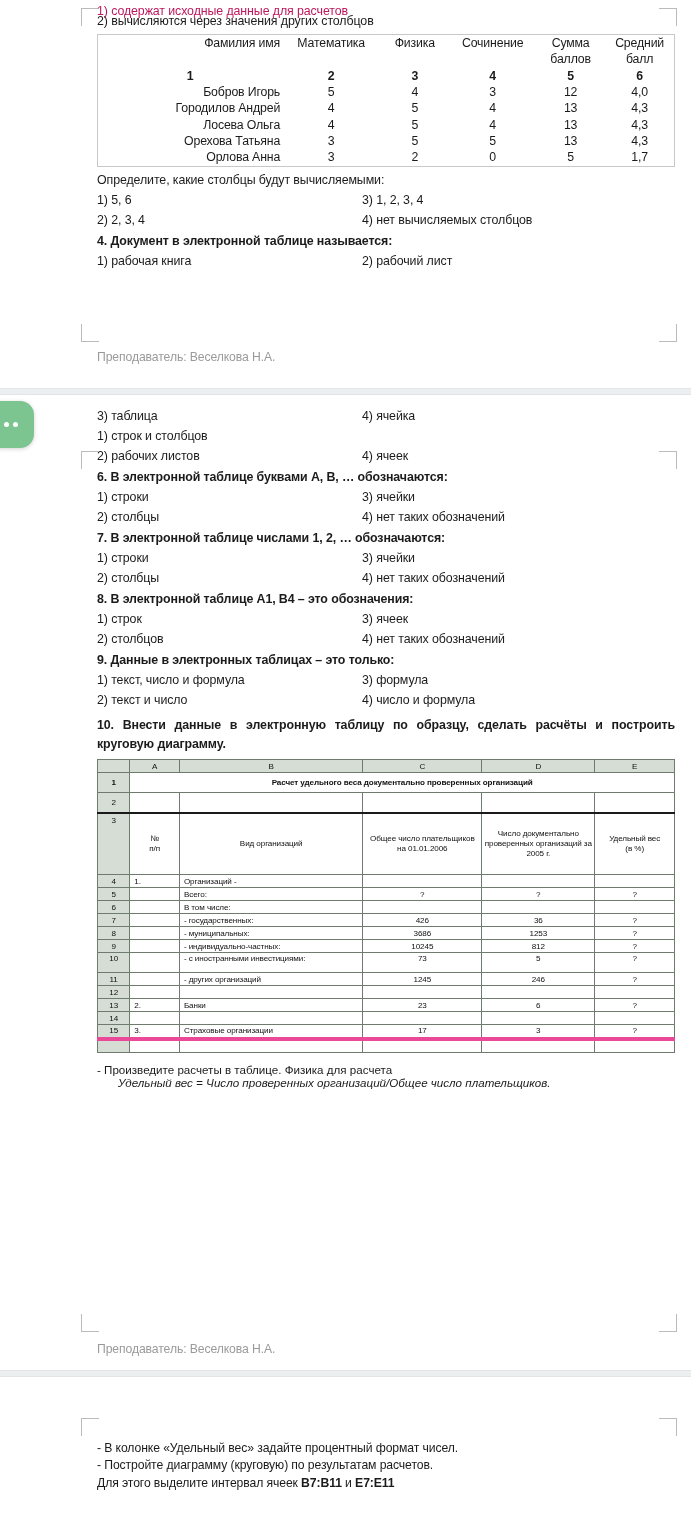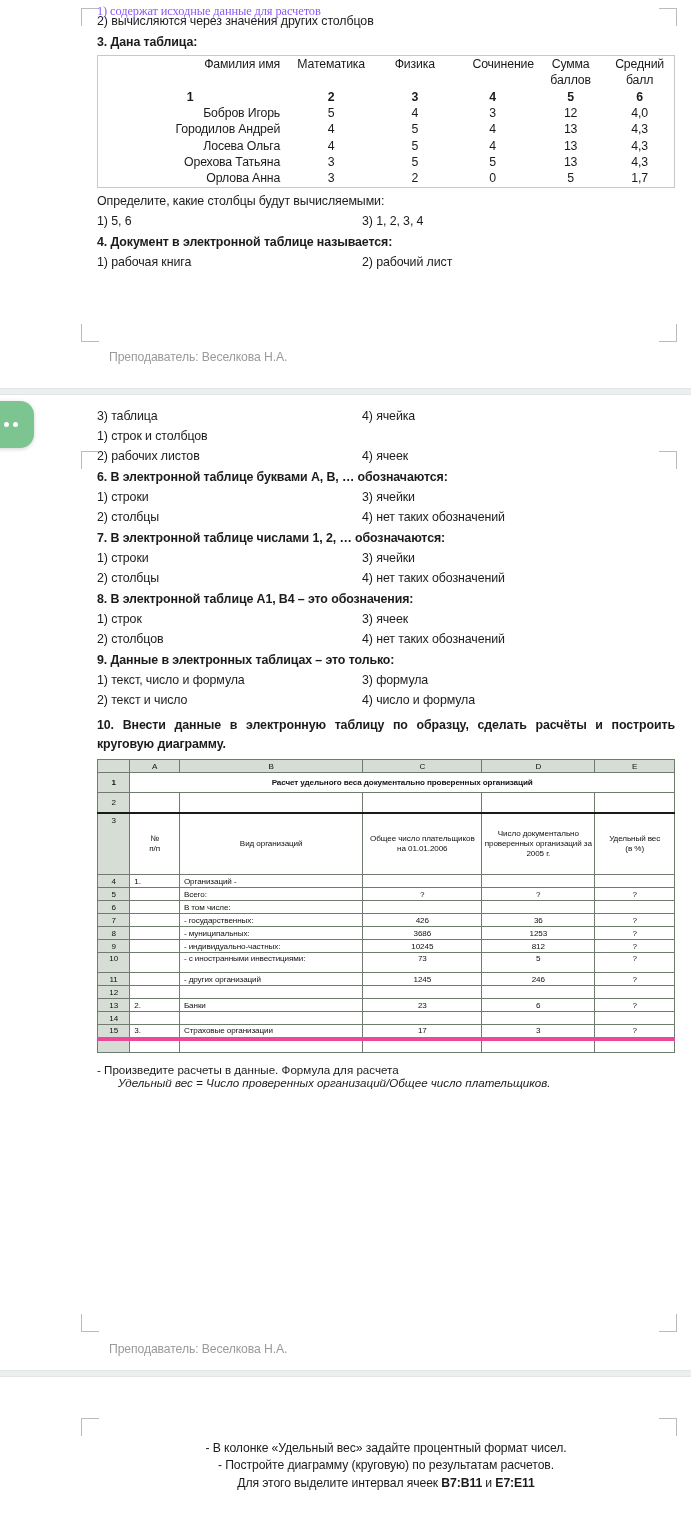--- a/index.html
+++ b/index.html
@@ -84,21 +84,20 @@
     letter-spacing: -0.1px;
   }
   .opt-a { width: 265px; flex: 0 0 265px; }
   .opt-b { flex: 1; }
   .plain { font-size: 12.4px; margin: 6px 0; letter-spacing: -0.1px; }
 
   .footer-teacher {
     color: #9a9a9a;
     font-size: 12.2px;
     letter-spacing: -0.1px;
-    margin-left: 12px;
   }
 
   
   .grades {
     border-collapse: collapse;
     width: 100%;
     border: 1px solid #c8c8c8;
     margin: 5px 0 2px 0;
     table-layout: fixed;
   }
@@ -107,21 +106,21 @@
     padding: 0px 2px;
     line-height: 1.33;
     border: none;
     vertical-align: top;
     letter-spacing: -0.15px;
   }
   .grades .c-name  { width: 32%; text-align: right; padding-left: 3px; }
   .grades .c-num   { text-align: center; }
   .grades .c1 { width: 17%; }
   .grades .c2 { width: 12%; }
-  .grades .c3 { width: 15%; text-align: right; }
+  .grades .c3 { width: 15%; }
   .grades .c4 { width: 12%; }
   .grades .c5 { width: 12%; }
   .grades tr.numrow td { font-weight: bold; }
 
   
   .ss {
     border-collapse: collapse;
     width: 100%;
     table-layout: fixed;
     margin-top: 4px;
@@ -185,25 +184,24 @@
 </head>
 <body>
 
 <div class="sheet" id="page-1">
   <div class="page-inner">
     <div class="crop tl" style="left:81px;top:-6px;"></div>
     <div class="crop tr" style="right:14px;top:-6px;"></div>
     <div class="crop bl" style="left:81px;bottom:60px;"></div>
     <div class="crop br" style="right:14px;bottom:60px;"></div>
 
-    <div class="line" style="position:absolute;left:97px;top:-10px;color:#8b5cf6;font-family:Liberation Serif, serif;">1) содержат исходные данные для расчетов</div>
+    <div class="line" style="position:absolute;left:97px;top:-10px;color:#be185d;">1) содержат исходные данные для расчетов</div>
 
     <div class="plain" style="margin-top:14px;">2) вычисляются через значения других столбцов</div>
 
-    <div class="q-head">3. Дана таблица:</div>
 
     <table class="grades">
       <tbody>
         <tr>
           <td class="c-name">Фамилия имя</td>
           <td class="c-num c1">Математика</td>
           <td class="c-num c2">Физика</td>
           <td class="c-num c3">Сочинение</td>
           <td class="c-num c4" style="white-space:pre-line;">Сумма баллов</td>
           <td class="c-num c5" style="white-space:pre-line;">Средний балл</td>
@@ -258,20 +256,24 @@
         </tr>
       </tbody>
     </table>
 
     <div class="plain">Определите, какие столбцы будут вычисляемыми:</div>
 
     <div class="opt-row">
       <div class="opt-a">1) 5, 6</div>
       <div class="opt-b">3) 1, 2, 3, 4</div>
     </div>
+    <div class="opt-row">
+      <div class="opt-a">2) 2, 3, 4</div>
+      <div class="opt-b">4) нет вычисляемых столбцов</div>
+    </div>
 
     <div class="q-head">4. Документ в электронной таблице называется:</div>
     <div class="opt-row">
       <div class="opt-a">1) рабочая книга</div>
       <div class="opt-b">2) рабочий лист</div>
     </div>
 
     <div class="footer-teacher" style="position:absolute;left:97px;bottom:38px;">Преподаватель: Веселкова Н.А.</div>
   </div>
 </div>
@@ -473,32 +475,32 @@
           <td></td>
           <td></td>
           <td></td>
           <td></td>
           <td></td>
         </tr>
       </tbody>
     </table>
 
     <div class="after-table">
-      <div class="l1">- Произведите расчеты в данные. Формула для расчета</div>
+      <div class="l1">- Произведите расчеты в таблице. Физика для расчета</div>
       <div class="l2">Удельный вес =  Число проверенных организаций/Общее число плательщиков.</div>
     </div>
 
     <div class="footer-teacher" style="position:absolute;left:97px;bottom:28px;">Преподаватель: Веселкова Н.А.</div>
   </div>
 </div>
 
 <div class="page-gap" id="gap-2"></div>
 
 <div class="sheet" id="page-3">
-  <div class="page-inner" style="padding-top:47px;text-align:center;">
+  <div class="page-inner" style="padding-top:47px;">
     <div class="crop tl" style="left:81px;top:41px;"></div>
     <div class="crop tr" style="right:14px;top:41px;"></div>
 
     <div class="bottom-lines" style="padding-top:16px;">
       <div class="bl">- В колонке «Удельный вес» задайте процентный формат чисел.</div>
       <div class="bl">- Постройте диаграмму (круговую) по результатам расчетов.</div>
       <div class="bl">
         <span>Для этого выделите интервал ячеек </span><b>B7:B11</b><span> и </span><b>E7:E11</b>
       </div>
     </div>

